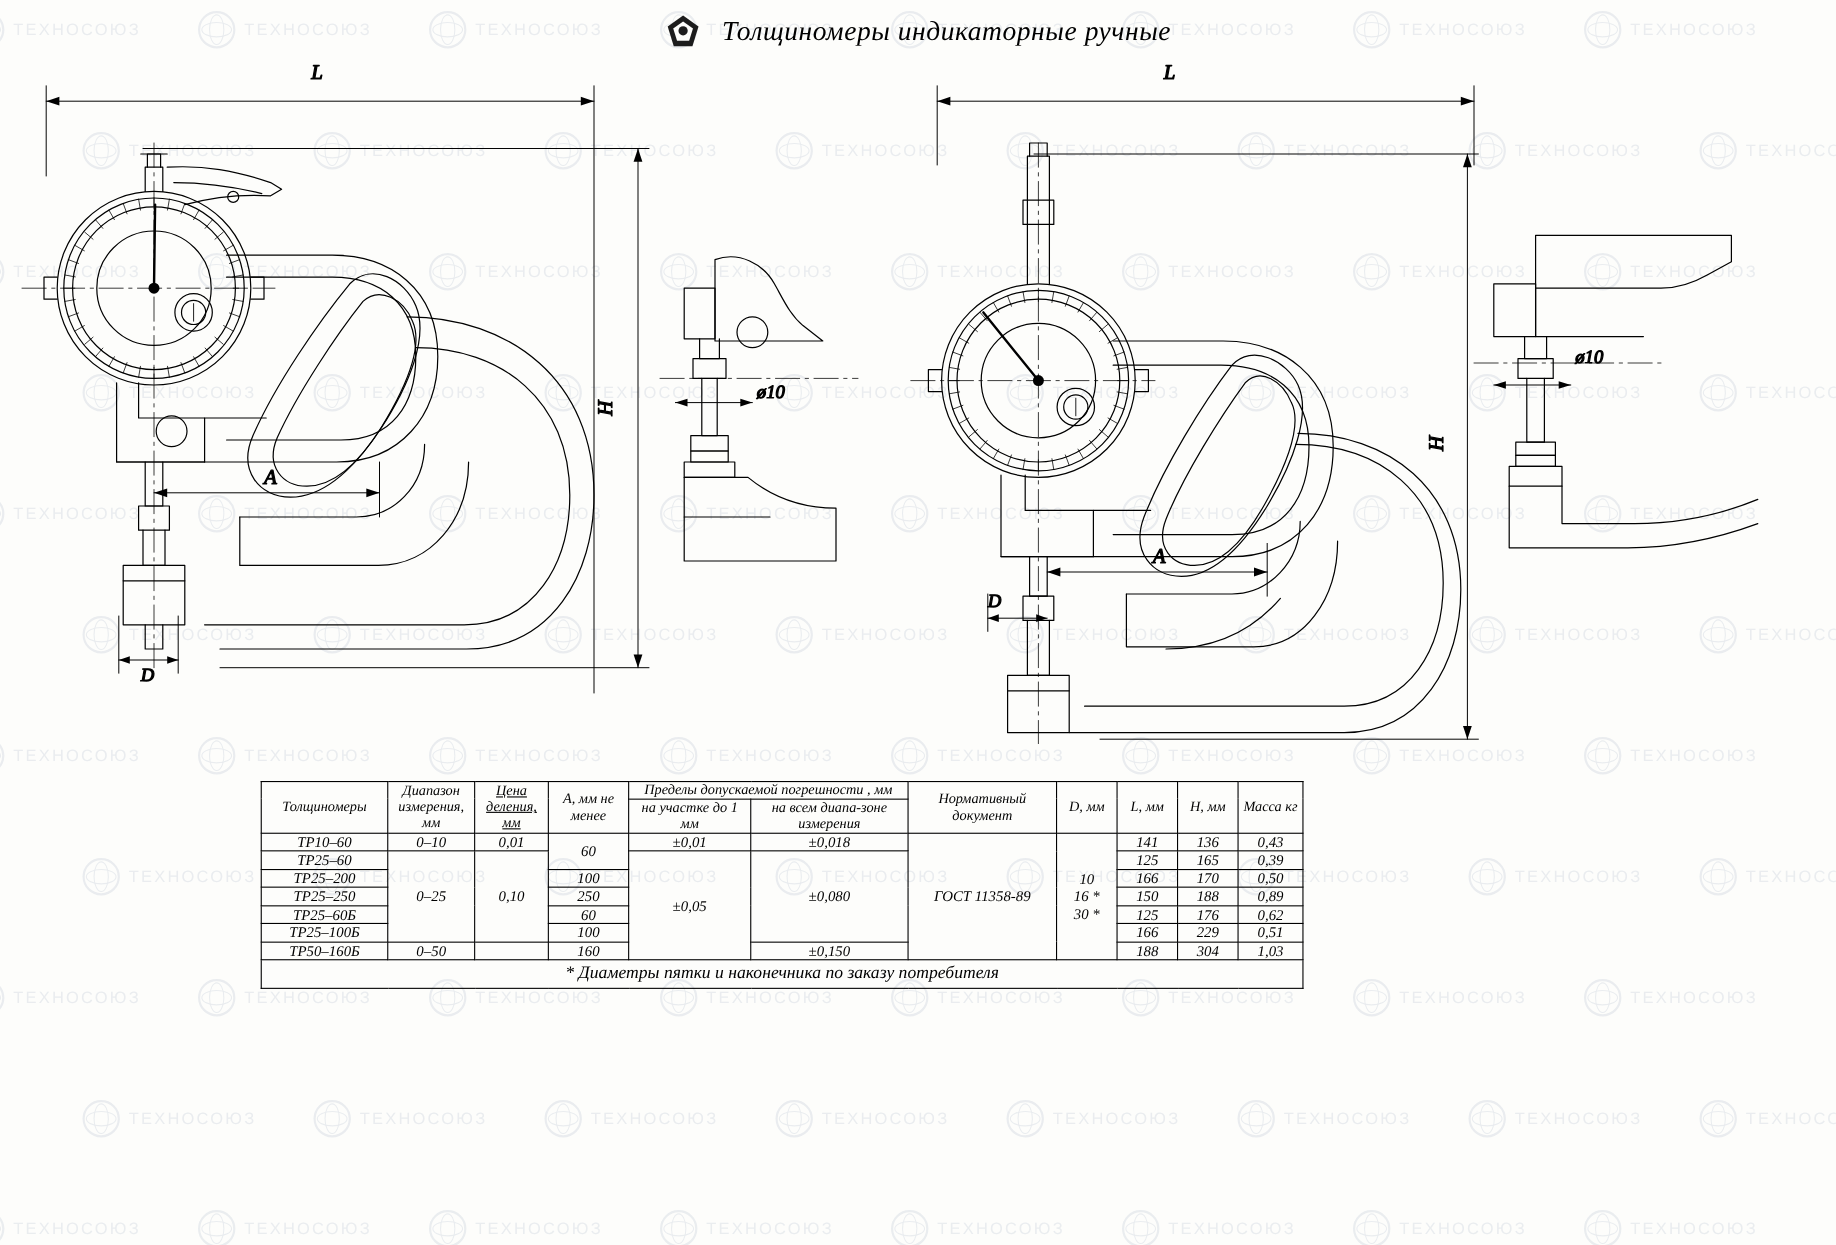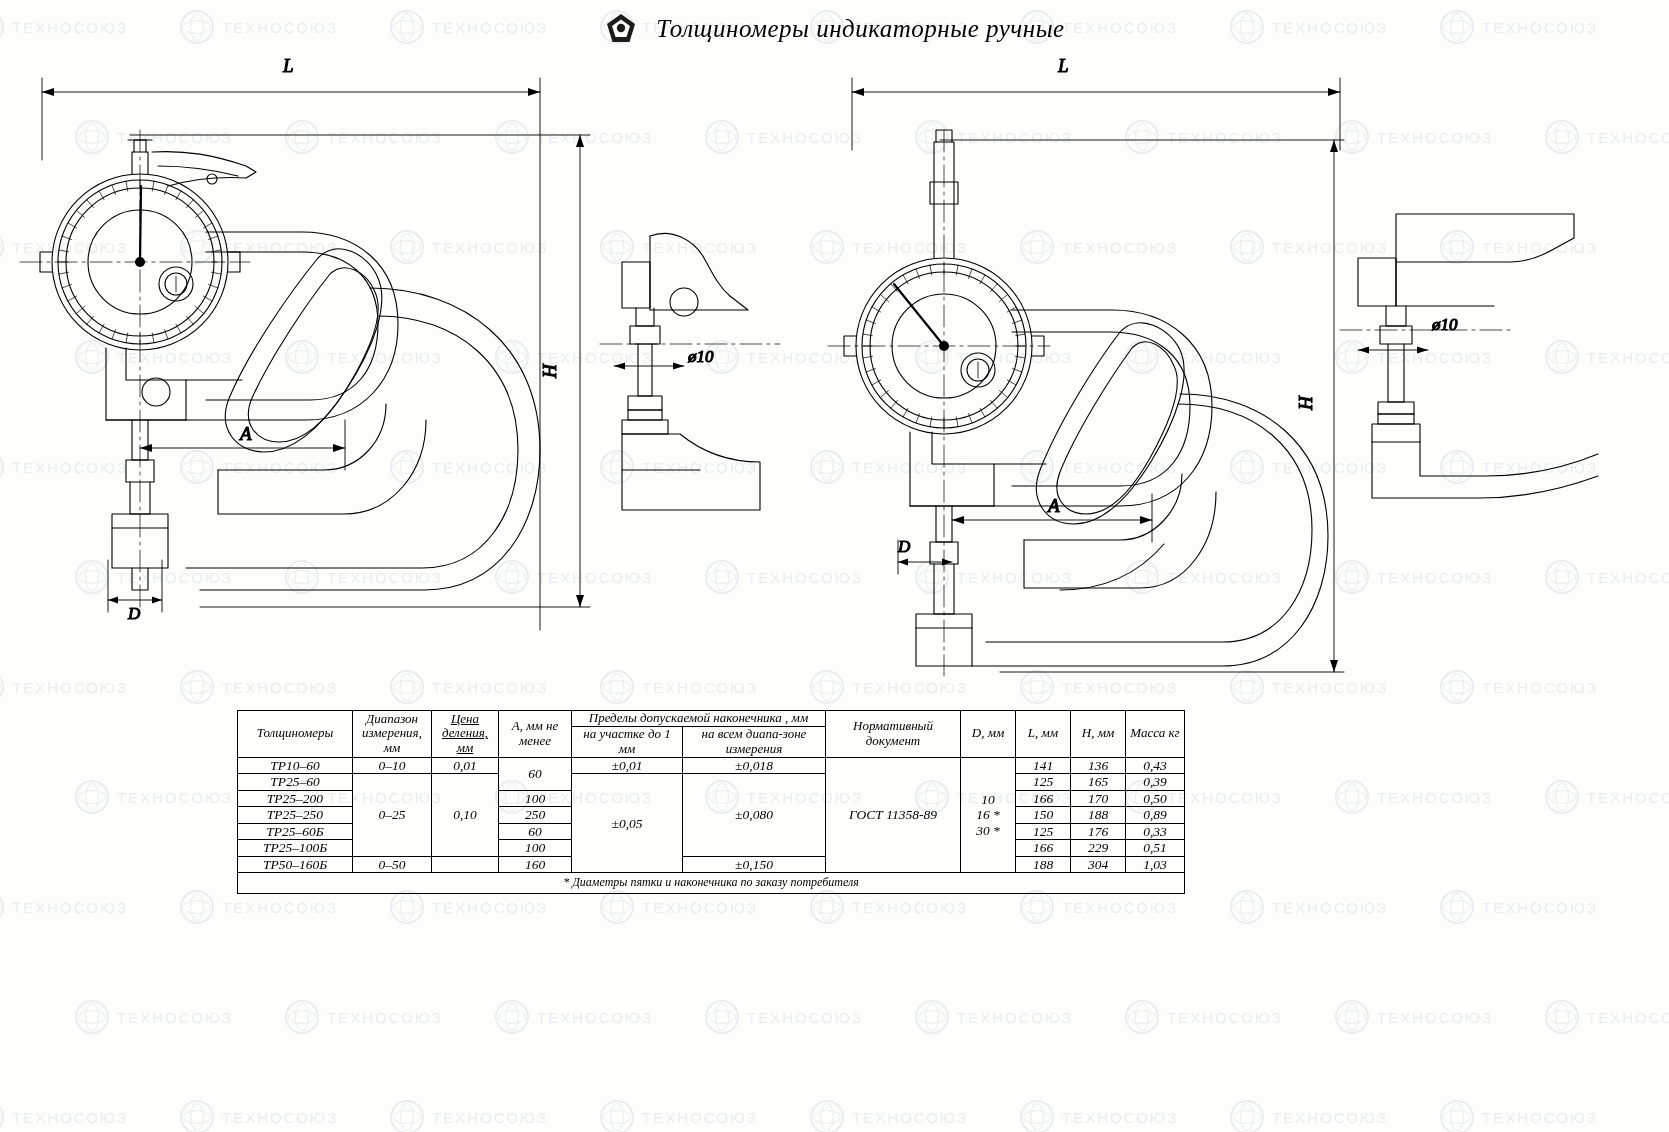--- a/index.html
+++ b/index.html
@@ -122,21 +122,21 @@
   .c-div   { width: 60px; text-decoration: underline; }
   .c-a     { width: 66px; }
   .c-e1    { width: 104px; }
   .c-e2    { width: 136px; }
   .c-doc   { width: 128px; }
   .c-d     { width: 48px; }
   .c-l     { width: 48px; }
   .c-h     { width: 48px; }
   .c-m     { width: 52px; }
   tr.note td {
-    font-size: 12px;
+    font-size: 16px;
     padding: 3px 4px;
     text-align: center;
   }
 </style>
 </head>
 <body>
 
 <div id="sheet">
 
   <div id="watermarks">
@@ -791,21 +791,21 @@
   </svg>
 
   <div id="spec-table-wrap">
     <table class="spec">
       <thead>
         <tr>
           <th class="c-mod" rowspan="2">Толщиномеры</th>
           <th class="c-range" rowspan="2">Диапазон измерения, мм</th>
           <th class="c-div" rowspan="2">Цена деления, мм</th>
           <th class="c-a" rowspan="2">А, мм не менее</th>
-          <th colspan="2">Пределы допускаемой наконечника , мм</th>
+          <th colspan="2">Пределы допускаемой погрешности , мм</th>
           <th class="c-doc" rowspan="2">Нормативный документ</th>
           <th class="c-d" rowspan="2">D, мм</th>
           <th class="c-l" rowspan="2">L, мм</th>
           <th class="c-h" rowspan="2">H, мм</th>
           <th class="c-m" rowspan="2">Масса кг</th>
         </tr>
         <tr>
           <th class="c-e1">на участке до 1 мм</th>
           <th class="c-e2">на всем диапа-зоне измерения</th>
         </tr>
@@ -855,21 +855,21 @@
           <td>150</td>
           <td>188</td>
           <td>0,89</td>
         </tr>
 
         <tr>
           <td>ТР25–60Б</td>
           <td>60</td>
           <td>125</td>
           <td>176</td>
-          <td>0,33</td>
+          <td>0,62</td>
         </tr>
 
         <tr>
           <td>ТР25–100Б</td>
           <td>100</td>
           <td>166</td>
           <td>229</td>
           <td>0,51</td>
         </tr>
 

